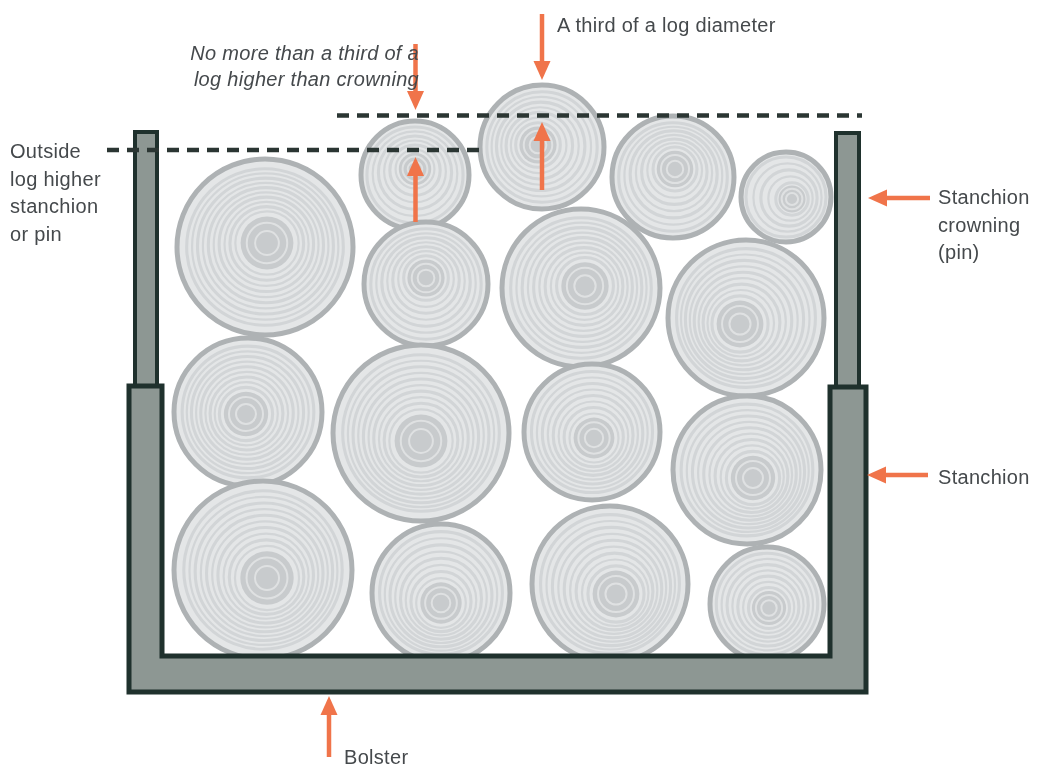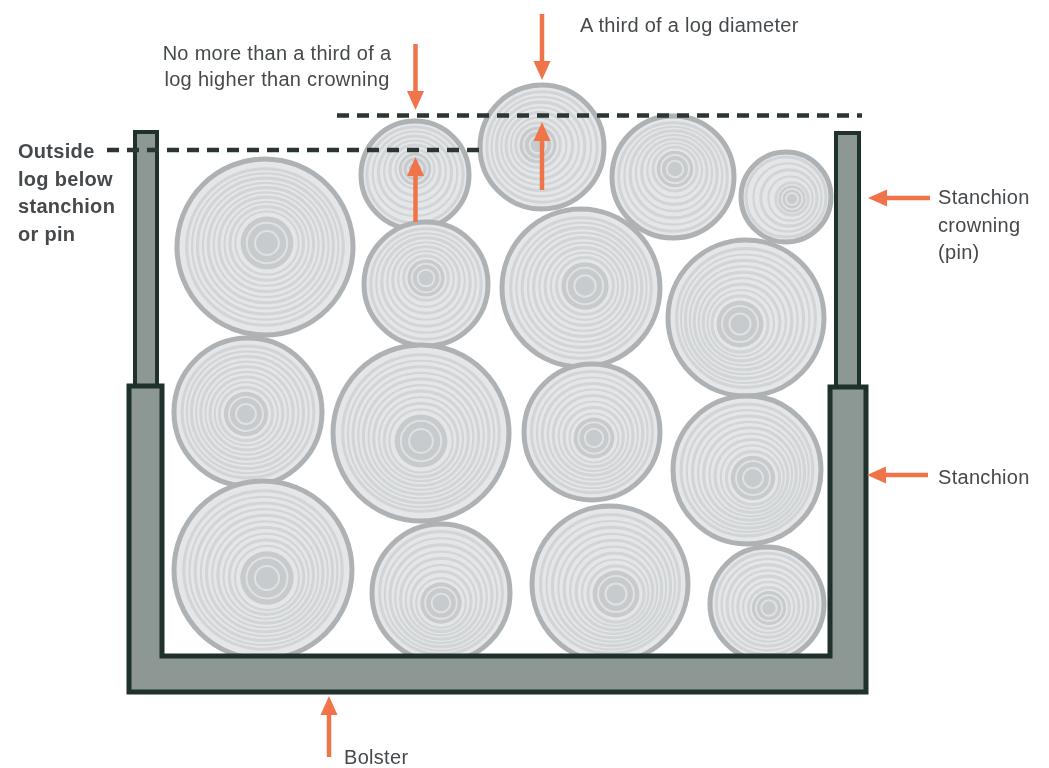--- a/index.html
+++ b/index.html
@@ -12,21 +12,21 @@
   }
   #diagram-svg{position:absolute;left:0;top:0;}
   .lbl{
     position:absolute;
     color:#45494c;
     font-size:20px;
     letter-spacing:0.3px;
     line-height:26px;
     white-space:nowrap;
   }
-  .lbl.center{text-align:center;}
+  .lbl.center{text-align:right;font-style:italic;}
   .lh27 div{line-height:27.5px;}
 </style>
 </head>
 <body>
 
 <div id="scene">
 
   <svg id="diagram-svg" width="1049" height="768" viewBox="0 0 1049 768">
       <g>
         <g>
@@ -295,25 +295,25 @@
           <polygon points="320.5,715 337.5,715 329,696" fill="#f0744a"></polygon>
         </g>
       </g>
     </svg>
 
   <div class="lbl center" id="label-crowning" style="left:135px;top:40px;width:284px;">
     <div>No more than a third of a</div>
     <div>log higher than crowning</div>
   </div>
 
-  <div class="lbl" id="label-log-diameter" style="left:580px;top:12px;">A third of a log diameter</div>
-
-  <div class="lbl lh27" id="label-outside-log" style="left:18px;top:138px;font-weight:bold;">
+  <div class="lbl" id="label-log-diameter" style="left:557px;top:12px;">A third of a log diameter</div>
+
+  <div class="lbl lh27" id="label-outside-log" style="left:10px;top:138px;">
     <div>Outside</div>
-    <div>log below</div>
+    <div>log higher</div>
     <div>stanchion</div>
     <div>or pin</div>
   </div>
 
   <div class="lbl lh27" id="label-stanchion-extension" style="left:938px;top:184px;">
     <div>Stanchion</div>
     <div>crowning</div>
     <div>(pin)</div>
   </div>
 

